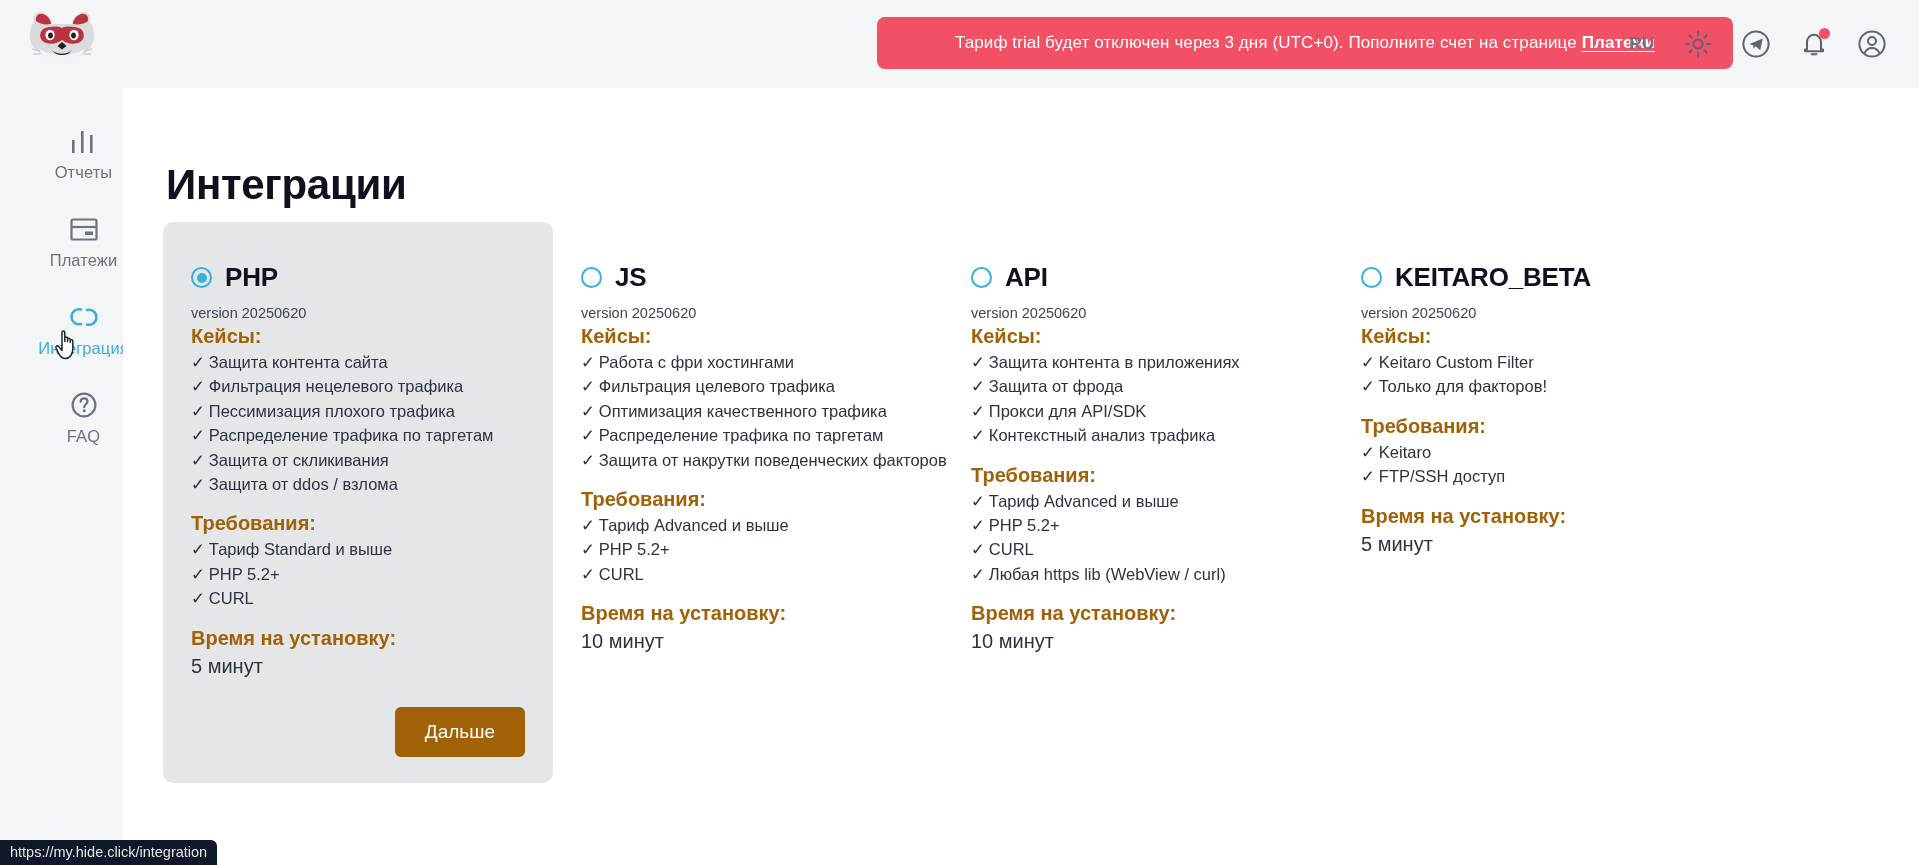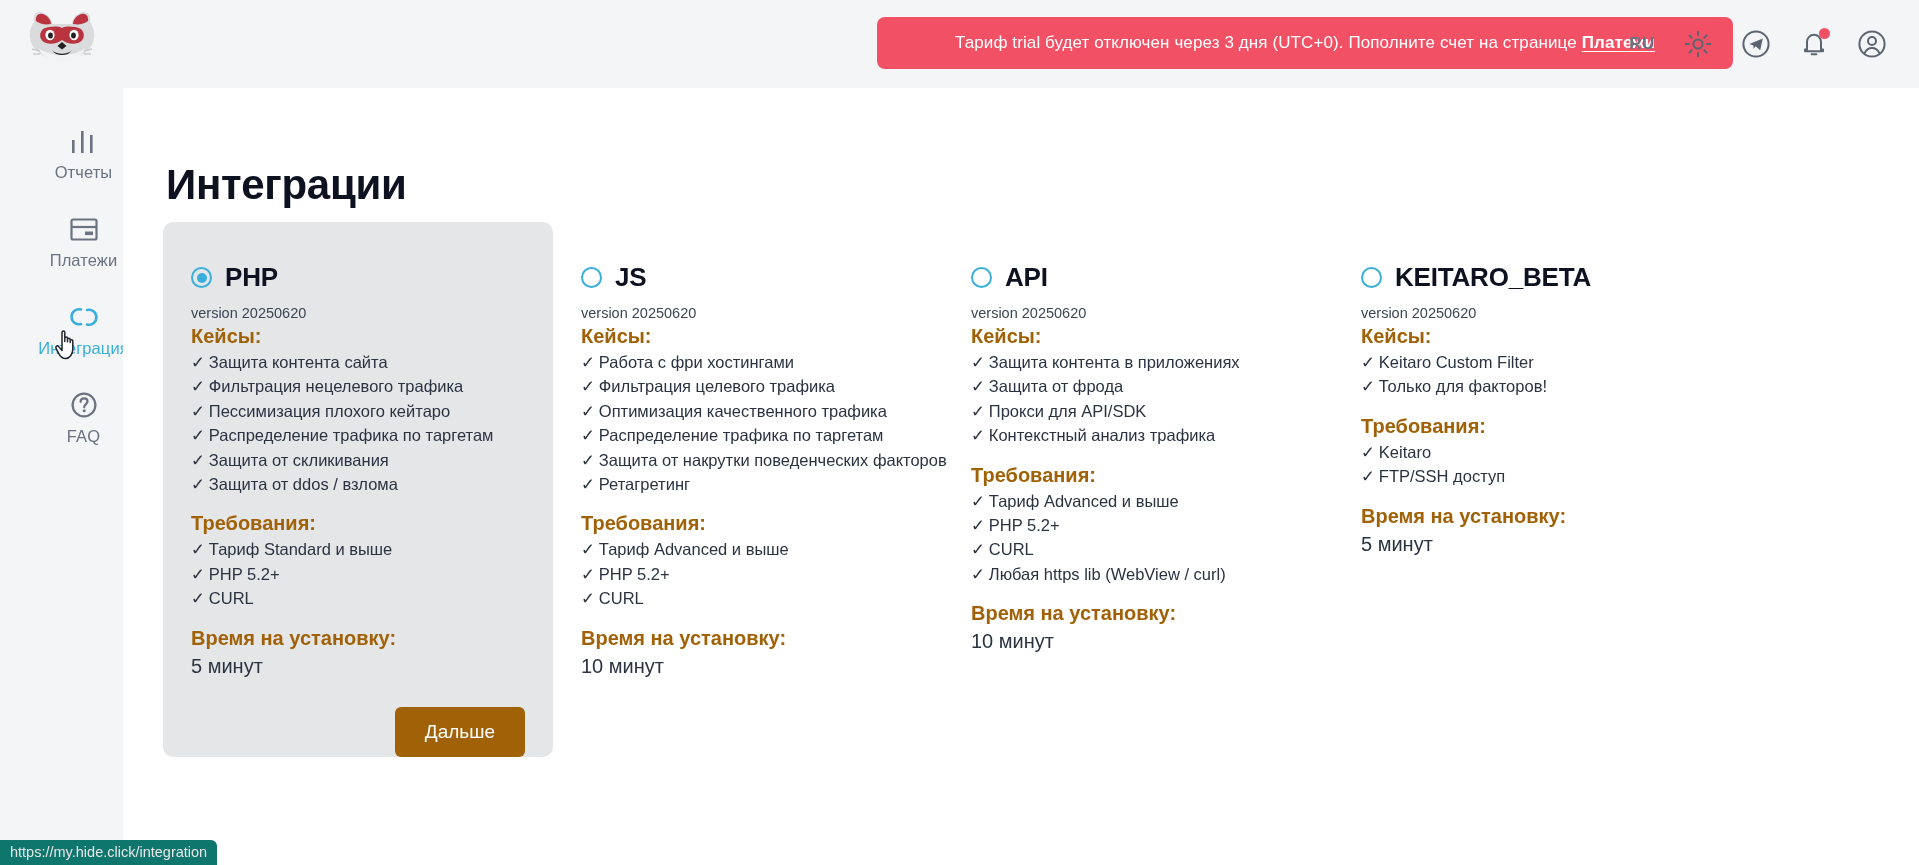--- a/index.html
+++ b/index.html
@@ -79,21 +79,21 @@
 
   .cards {
     position: absolute; left: 40px; top: 134px;
     width: 1720px;
     display: flex; gap: 0;
   }
   .card {
     width: 390px; padding: 40px 28px 0 28px;
     border-radius: 10px; position: relative;
   }
-  .card.selected { background: #e4e6e8; }
+  .card.selected { background: #e4e6e8; padding-bottom: 26px; }
 
   .card-head { display: flex; align-items: center; gap: 13px; margin-bottom: 12px; }
   .radio {
     width: 21px; height: 21px; border-radius: 50%;
     border: 2.4px solid #3aafdc; background: transparent;
     flex: none; display:flex; align-items:center; justify-content:center;
     cursor: pointer;
   }
   .radio.on::after {
     content:""; width: 10px; height: 10px; border-radius:50%; background:#3aafdc; display:block;
@@ -108,21 +108,21 @@
   .btn-row { display: flex; justify-content: flex-end; margin-top: 26px; }
   .btn-next {
     background: #a16207; color: #ffffff; border: none;
     font-size: 19px; font-family: inherit;
     padding: 14px 30px; border-radius: 6px; cursor: pointer;
   }
 
   
   .statusbar {
     position: absolute; left: 0; bottom: 0;
-    background: #0f766e; color: #e9e6e7;
+    background: #0f172a; color: #e9e6e7;
     font-size: 14.5px; padding: 4px 10px 5px 10px;
     border-top-right-radius: 6px;
     font-family: "Liberation Sans", sans-serif;
   }
 </style>
 </head>
 <body>
 
 <div id="app">
 
@@ -250,21 +250,21 @@
     <section class="cards" id="cards">
         <div class="card selected">
           <div class="card-head">
             <span class="radio on"></span>
             <span class="card-title">PHP</span>
           </div>
           <div class="card-version">version 20250620</div>
           <div class="sec-head first">Кейсы:</div>
           <div class="feat"><span class="ck">✓</span><span>Защита контента сайта</span></div>
           <div class="feat"><span class="ck">✓</span><span>Фильтрация нецелевого трафика</span></div>
-          <div class="feat"><span class="ck">✓</span><span>Пессимизация плохого кейтаро</span></div>
+          <div class="feat"><span class="ck">✓</span><span>Пессимизация плохого трафика</span></div>
           <div class="feat"><span class="ck">✓</span><span>Распределение трафика по таргетам</span></div>
           <div class="feat"><span class="ck">✓</span><span>Защита от скликивания</span></div>
           <div class="feat"><span class="ck">✓</span><span>Защита от ddos / взлома</span></div>
           <div class="sec-head">Требования:</div>
           <div class="feat"><span class="ck">✓</span><span>Тариф Standard и выше</span></div>
           <div class="feat"><span class="ck">✓</span><span>PHP 5.2+</span></div>
           <div class="feat"><span class="ck">✓</span><span>CURL</span></div>
           <div class="sec-head">Время на установку:</div>
           <div class="plain">5 минут</div>
           <div class="btn-row">
@@ -276,21 +276,20 @@
             <span class="radio"></span>
             <span class="card-title">JS</span>
           </div>
           <div class="card-version">version 20250620</div>
           <div class="sec-head first">Кейсы:</div>
           <div class="feat"><span class="ck">✓</span><span>Работа с фри хостингами</span></div>
           <div class="feat"><span class="ck">✓</span><span>Фильтрация целевого трафика</span></div>
           <div class="feat"><span class="ck">✓</span><span>Оптимизация качественного трафика</span></div>
           <div class="feat"><span class="ck">✓</span><span>Распределение трафика по таргетам</span></div>
           <div class="feat"><span class="ck">✓</span><span>Защита от накрутки поведенческих факторов</span></div>
-          <div class="feat"><span class="ck">✓</span><span>Ретагретинг</span></div>
           <div class="sec-head">Требования:</div>
           <div class="feat"><span class="ck">✓</span><span>Тариф Advanced и выше</span></div>
           <div class="feat"><span class="ck">✓</span><span>PHP 5.2+</span></div>
           <div class="feat"><span class="ck">✓</span><span>CURL</span></div>
           <div class="sec-head">Время на установку:</div>
           <div class="plain">10 минут</div>
         </div>
         <div class="card">
           <div class="card-head">
             <span class="radio"></span>

